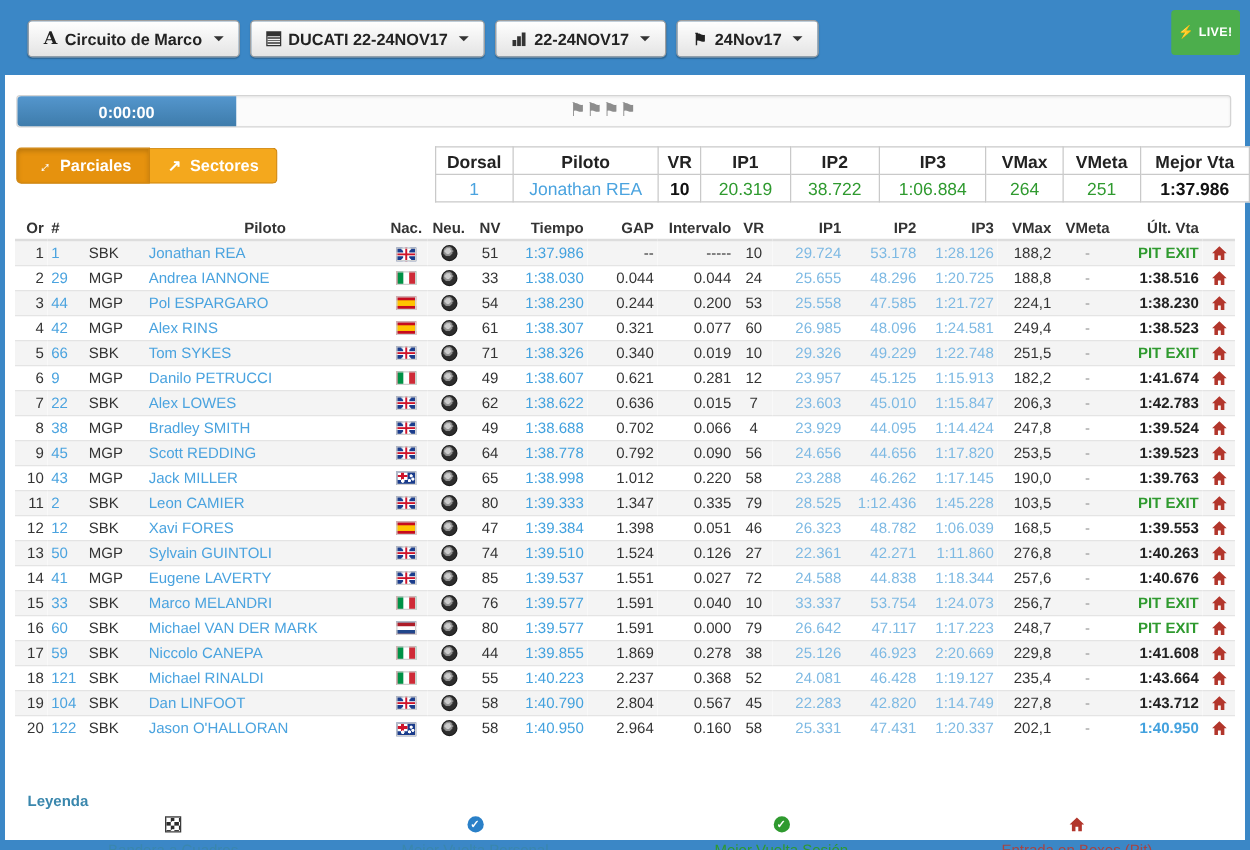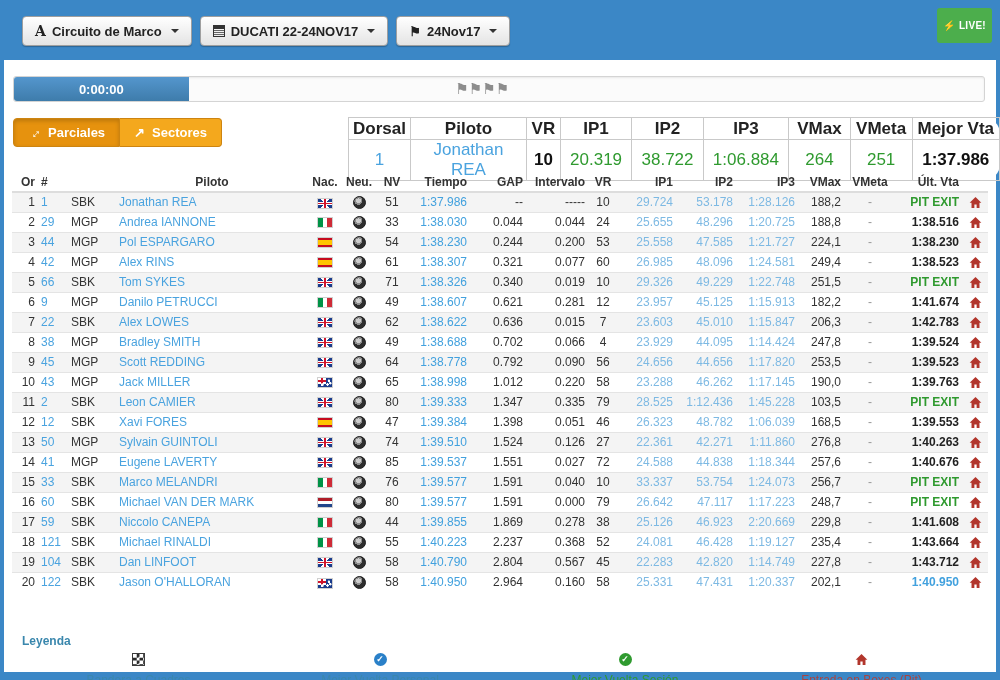--- a/index.html
+++ b/index.html
@@ -43,21 +43,21 @@
   .mode-btns { position:absolute; left:13px; top:118px; display:flex; }
   .obtn { height:29px; display:flex; align-items:center; gap:7px; padding:0 14px; color:#fff;
           font-size:13px; font-weight:700; border:1px solid #cd8410; cursor:pointer; }
   .obtn.active { background:#e6920e; border-radius:4px 0 0 4px; box-shadow:inset 0 2px 4px rgba(0,0,0,.18); }
   .obtn.alt    { background:#f4a81d; border-radius:0 4px 4px 0; border-left:none; }
   .ic-diag { display:inline-block; transform:rotate(-45deg); font-size:13px; font-weight:700; }
   .ic-ne   { font-size:13px; font-weight:700; }
 
   
   .minitable { position:absolute; left:348px; top:117px; border-collapse:collapse; table-layout:fixed;
-               background:#fff; font-size:17px;border-radius:17px; }
+               background:#fff; font-size:14px; }
   .minitable th, .minitable td { border:1px solid #c9c9c9; height:22px; text-align:center; padding:0 4px; }
   .minitable th { font-weight:700; color:#222; }
   .mt-blue  { color:#4aa3df; }
   .mt-green { color:#2f9a2f; }
   .mt-bold  { font-weight:700; color:#111; }
 
   
   .standings { position:absolute; left:12px; top:172px; width:976px; border-collapse:collapse;
                table-layout:fixed; font-size:12px; color:#333; }
   .standings th { font-weight:700; color:#333; height:20px; border-bottom:2px solid #ddd; padding:0 3px; white-space:nowrap; }
@@ -150,20 +150,29 @@
   <div class="topbar">
     <div class="filters">
       <div class="fbtn">
         <span class="ic-font">A</span>
         <span>Circuito de Marco</span>
         <span class="caret"></span>
       </div>
       <div class="fbtn">
         <span class="ic-cal"></span>
         <span>DUCATI 22-24NOV17</span>
+        <span class="caret"></span>
+      </div>
+      <div class="fbtn">
+        <svg width="12" height="12" viewBox="0 0 12 12">
+            <rect x="1" y="7" width="3" height="5" fill="#333"></rect>
+            <rect x="4.7" y="4" width="3" height="8" fill="#333"></rect>
+            <rect x="8.4" y="1" width="3" height="11" fill="#333"></rect>
+          </svg>
+        <span>22-24NOV17</span>
         <span class="caret"></span>
       </div>
       <div class="fbtn">
         <span class="ic-flag">⚑</span>
         <span>24Nov17</span>
         <span class="caret"></span>
       </div>
     </div>
     <div class="live">⚡ <span>LIVE!</span></div>
   </div>

